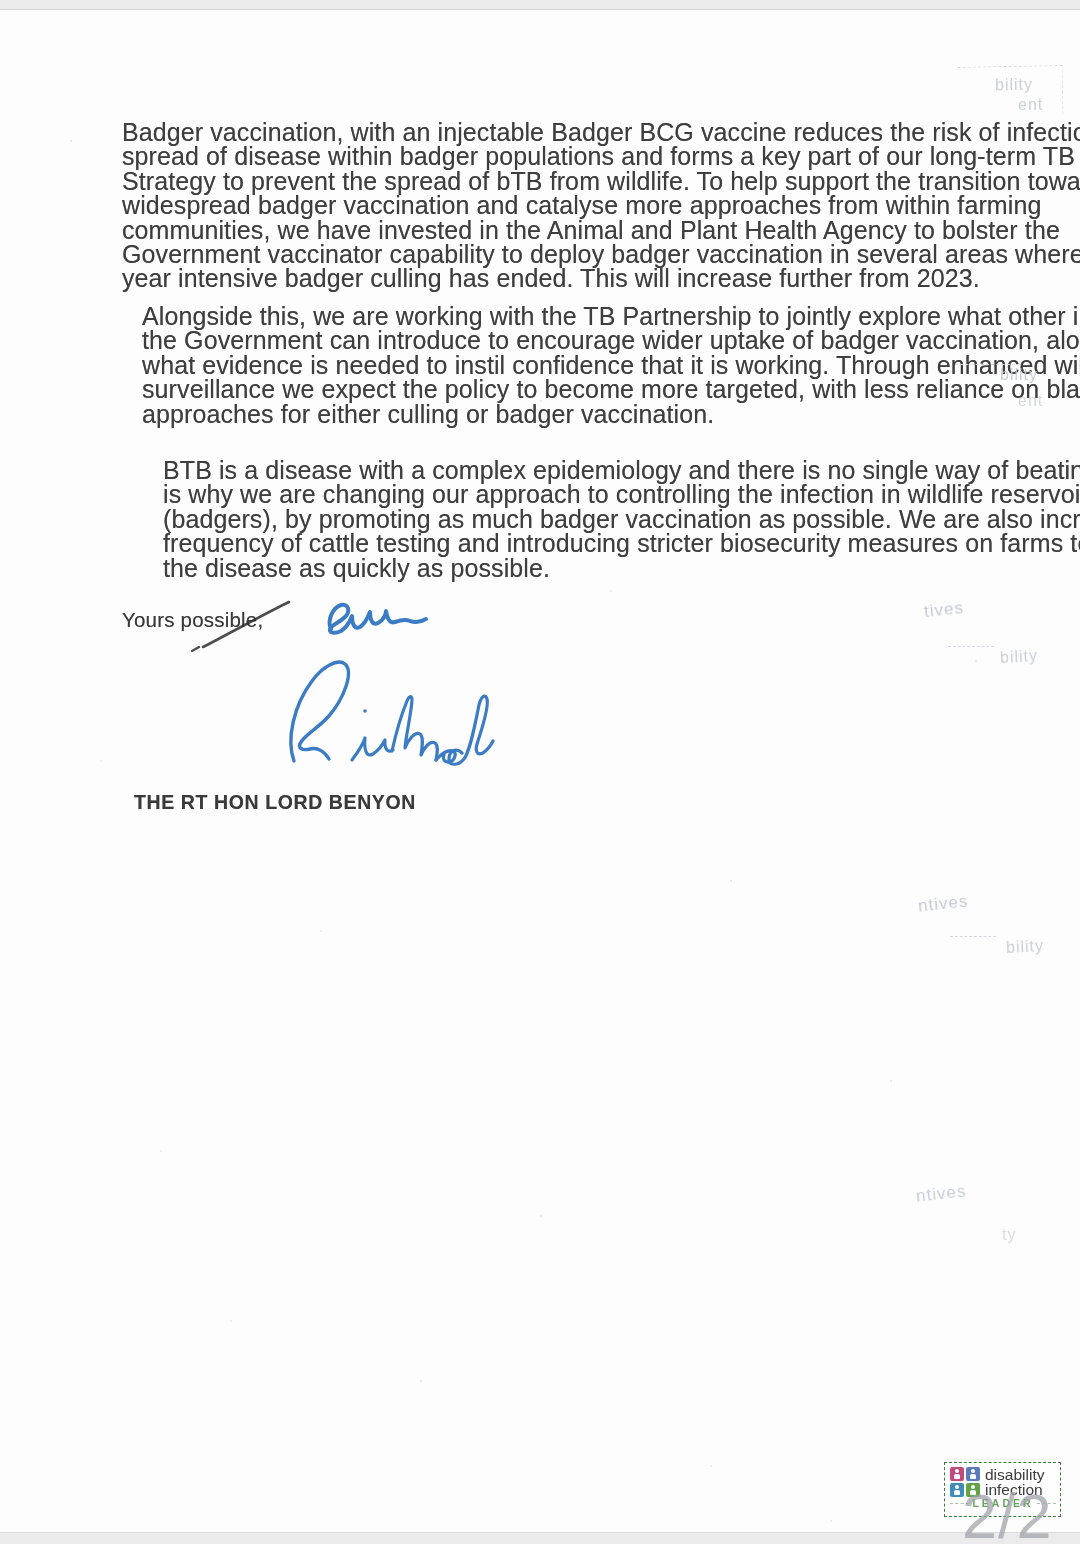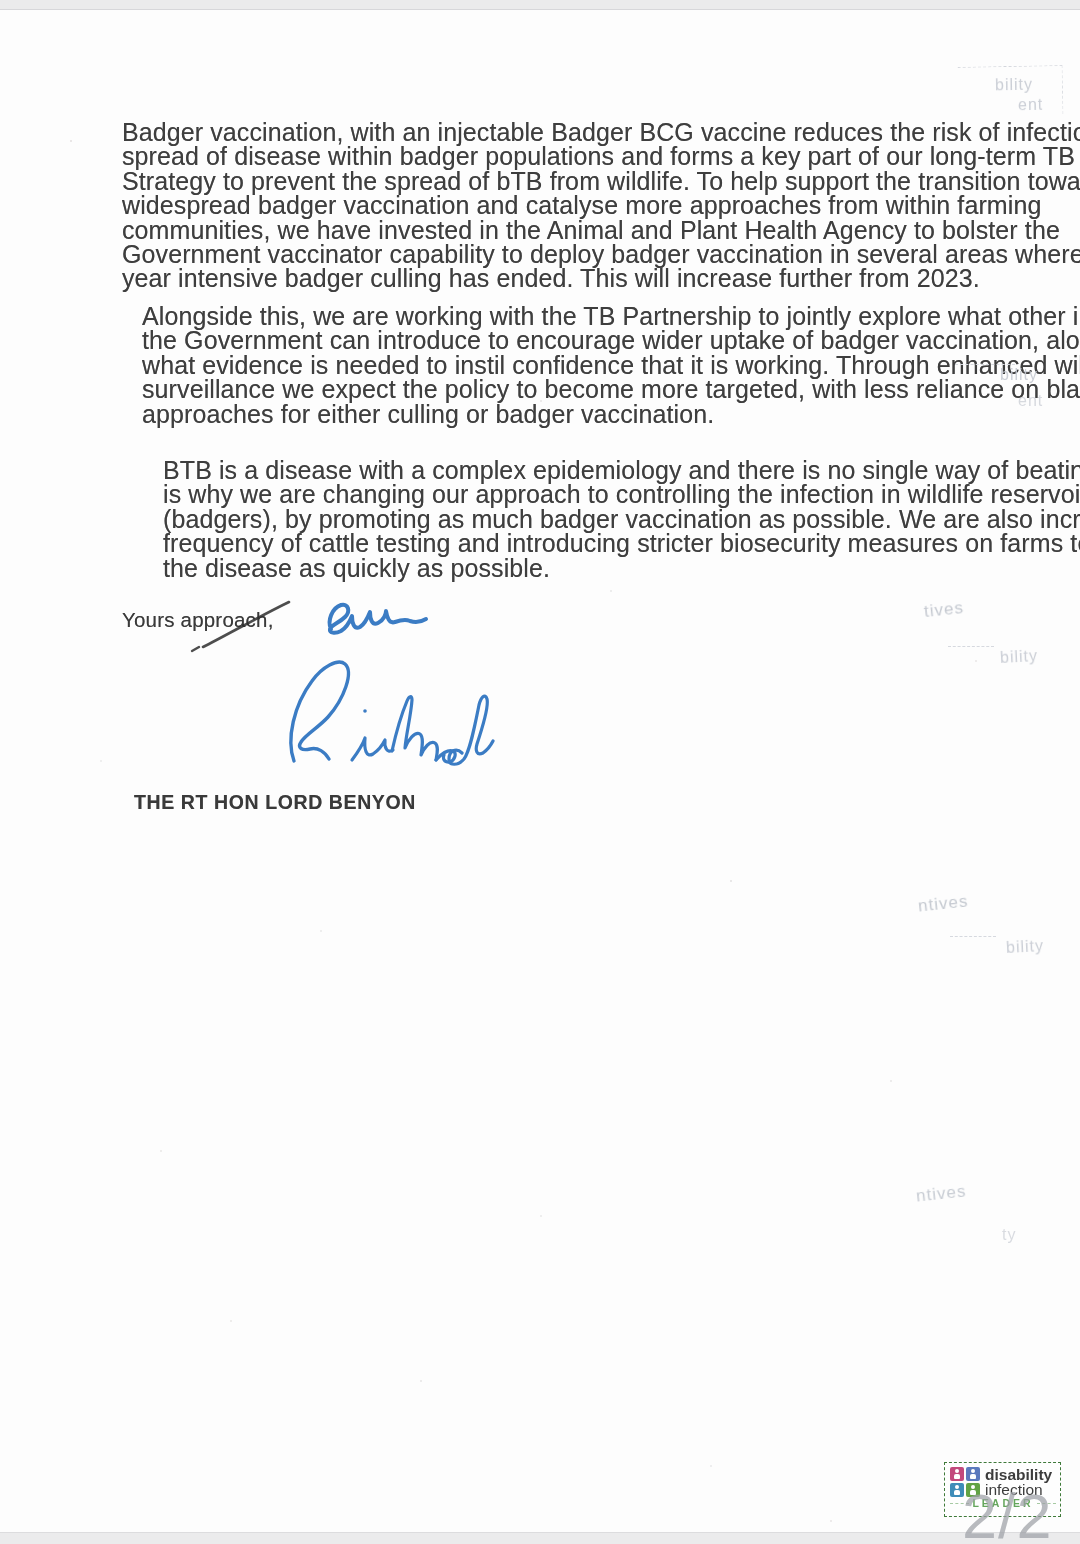--- a/index.html
+++ b/index.html
@@ -56,21 +56,21 @@
   .badge-row{display:flex;align-items:center;gap:5px;}
   .sq-grid{display:grid;grid-template-columns:14px 14px;grid-template-rows:14px 14px;gap:2px;}
   .sq{position:relative;border-radius:2px;}
   .sq::before{ 
     content:"";position:absolute;left:5px;top:2px;width:4px;height:4px;border-radius:50%;background:#fff;
   }
   .sq::after{ 
     content:"";position:absolute;left:4px;top:7px;width:6px;height:5px;border-radius:2px 2px 1px 1px;background:#fff;
   }
   .badge-words{line-height:15px;color:#3c3c3c;}
-  .badge-w1{font-weight:bold;font-size:15.5px;display:block;}
+  .badge-w1{font-weight:normal;font-size:15.5px;display:block;}
   .badge-w2{font-weight:normal;font-size:15.5px;display:block;}
   .badge-leader{
     margin-top:0;text-align:center;font-size:10.5px;letter-spacing:3px;
     color:#4a9740;font-weight:bold;opacity:.85;
     display:flex;align-items:center;gap:3px;justify-content:center;
   }
   .badge-leader::before,.badge-leader::after{
     content:"";flex:1;border-top:1.5px dashed #7fb27a;opacity:.8;
   }
   .page-num{
@@ -108,21 +108,21 @@
 the Government can introduce to encourage wider uptake of badger vaccination, along with
 what evidence is needed to instil confidence that it is working. Through enhanced wildlife
 surveillance we expect the policy to become more targeted, with less reliance on blanket
 approaches for either culling or badger vaccination.</p>
 <p class="para p3">BTB is a disease with a complex epidemiology and there is no single way of beating it, which
 is why we are changing our approach to controlling the infection in wildlife reservoirs
 (badgers), by promoting as much badger vaccination as possible. We are also increasing the
 frequency of cattle testing and introducing stricter biosecurity measures on farms to eliminate
 the disease as quickly as possible.</p>
 
-<p class="closing">Yours approach,</p>
+<p class="closing">Yours possible,</p>
 
 <svg class="ink-svg strike-svg" style="left:185px;top:598px;" width="120" height="55" viewBox="0 0 120 55">
   <path d="M18,49 C40,38 75,18 104,4" stroke-width="2.6"></path>
   <path d="M7,53 l7,-4" stroke-width="2.4"></path>
 </svg>
 
 <svg class="ink-svg" style="left:318px;top:590px;" width="120" height="55" viewBox="0 0 120 55" aria-label="ever">
   <path d="M13,39 C9,31 14,18 23,15 C30,13 33,21 27,27 C21,33 13,35 12,39 C11,43 17,44 23,41 C28,38 32,31 34,26 C34,33 36,40 42,37 C47,34 50,27 52,22 C52,29 54,36 60,33 C66,30 68,24 68,21 C69,27 71,34 77,32 C83,30 87,29 92,31 C98,33 103,32 108,29" stroke-width="4"></path>
 </svg>
 

